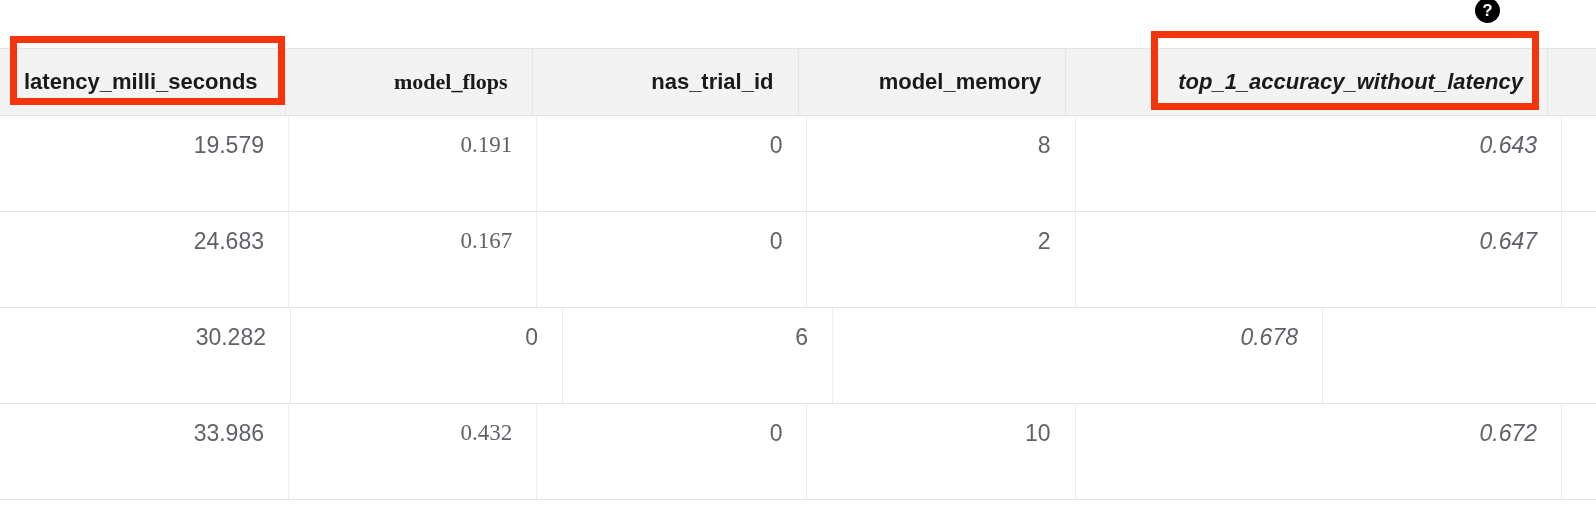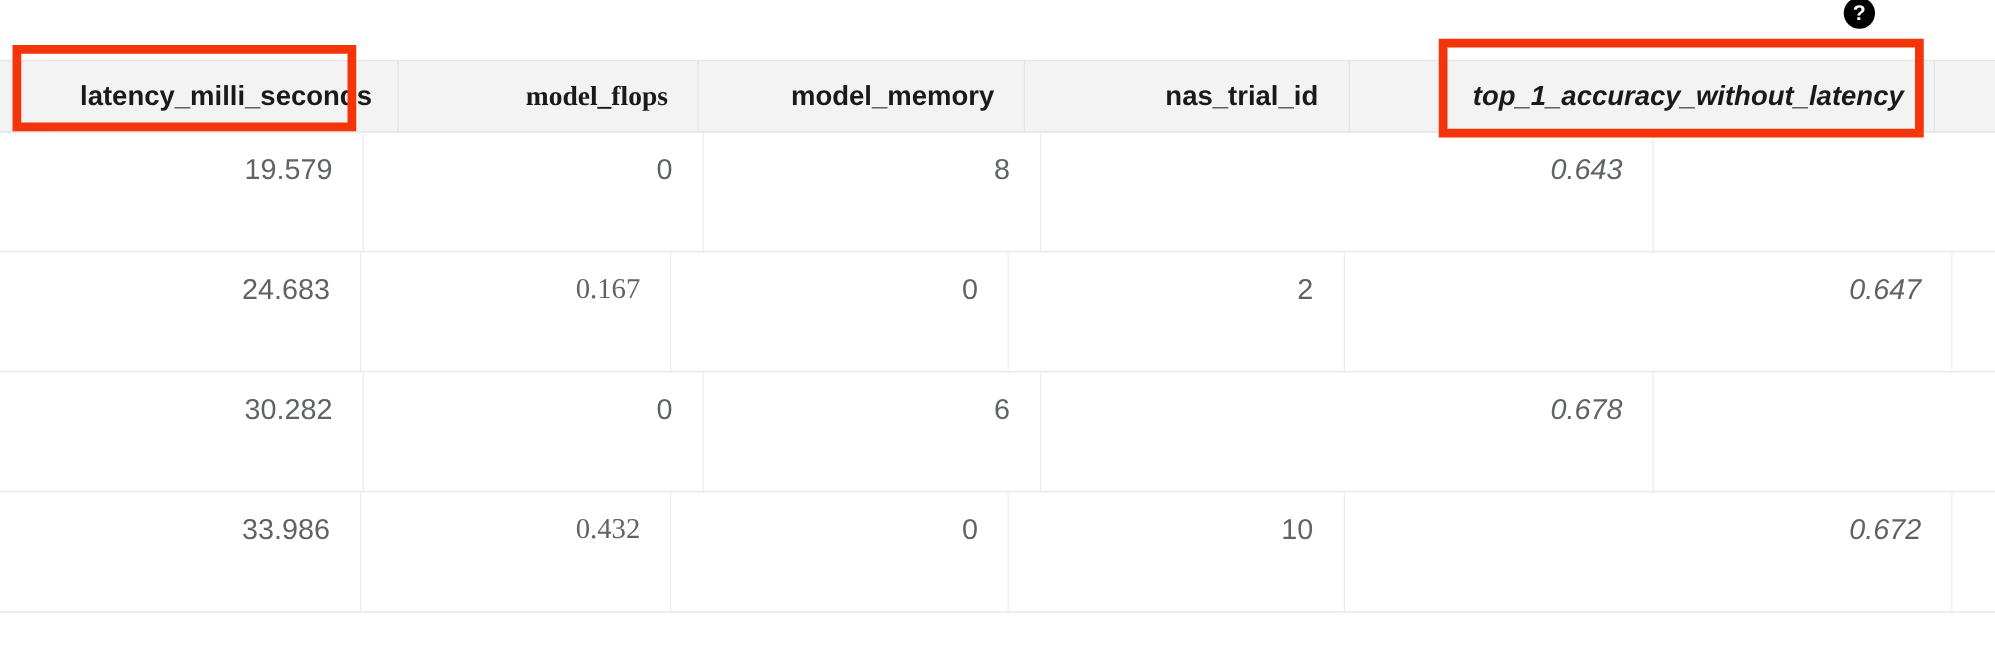--- a/index.html
+++ b/index.html
@@ -50,26 +50,25 @@
   .table {
     position: absolute;
     left: 0;
     top: 48px;
     width: 1596px;
   }
 
   .header-row {
     position: relative;
     display: flex;
-    height: 58px;
+    height: 68px;
     background: #f3f3f3;
     border-top: 1px solid #e4e4e4;
     border-bottom: 1px solid #e0e0e0;
     box-sizing: border-box;
-    padding-left: 40px;
   }
   .header-cell {
     display: flex;
     align-items: center;
     justify-content: flex-end;
     padding: 0 24px;
     box-sizing: border-box;
     font-size: 22px;
     font-weight: bold;
     color: #1a1a1a;
@@ -143,28 +142,29 @@
 
   <div class="help-strip">
     <div class="help-icon">?</div>
   </div>
 
   <div class="table">
 
     <div class="header-row">
       <div class="header-cell first c0">latency_milli_seconds</div>
       <div class="header-cell c1">model_flops</div>
+      <div class="header-cell c3">nas_trial_id</div>
       <div class="header-cell c2">model_memory</div>
-      <div class="header-cell c3">nas_trial_id</div>
       <div class="header-cell c4">top_1_accuracy_without_latency</div>
       <div class="header-cell c5"></div>
     </div>
 
     <div class="body-row">
       <div class="body-cell c0">19.579</div>
+      <div class="body-cell c1">0.191</div>
       <div class="body-cell c2">0</div>
       <div class="body-cell c3">8</div>
       <div class="body-cell c4">0.643</div>
       <div class="body-cell c5"></div>
     </div>
 
     <div class="body-row">
       <div class="body-cell c0">24.683</div>
       <div class="body-cell c1">0.167</div>
       <div class="body-cell c2">0</div>

